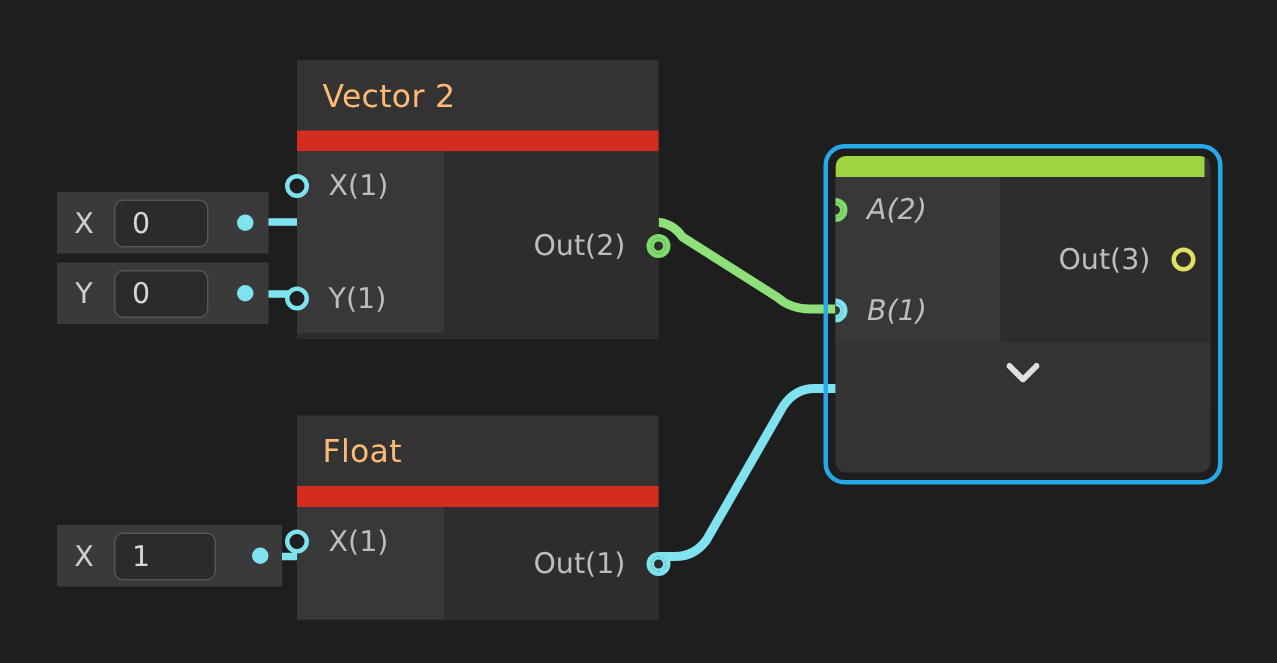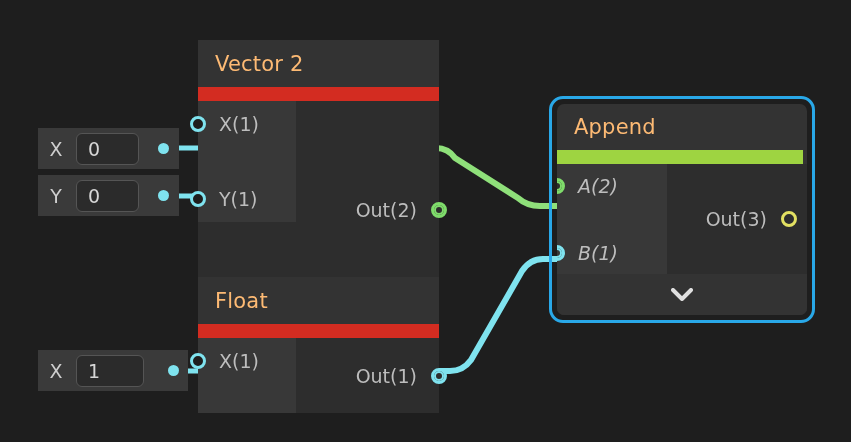--- a/index.html
+++ b/index.html
@@ -121,21 +121,21 @@
   }
 
   
   #node-vector2 {
     left: 198px;
     top: 40px;
     width: 241px;
     height: 182px;
   }
   #node-vector2 .ports-in  { width: 98px; height: 121px; }
-  #node-vector2 .ports-out { height: 154px; margin-top: 32px; }
+  #node-vector2 .ports-out { height: 125px; }
 
   
   #node-float {
     left: 198px;
     top: 265px;
     width: 241px;
     height: 136px;
     margin-top: 12px;
   }
   #node-float .ports-in  { width: 98px; height: 75px; }
@@ -314,23 +314,20 @@
           <span class="port-label">Out(1)</span>
           <span class="port-dot ring-cyan-dark" style="margin-right:-8px;"></span>
         </div>
       </div>
     </div>
   </div>
 
   <div id="node-append-wrap">
     <div id="node-append-sel"></div>
     <div id="node-append" class="node" style="position:absolute;">
-      <div class="node-header">
-        <span class="node-title">Append</span>
-      </div>
       <div class="node-accent" style="background:#9ed441;"></div>
       <div class="node-body">
         <div class="ports-in">
           <div class="port-row in">
             <span class="port-dot ring-green negative"></span>
             <span class="port-label">A(2)</span>
           </div>
           <div class="port-row in">
             <span class="port-dot ring-cyan negative"></span>
             <span class="port-label">B(1)</span>

